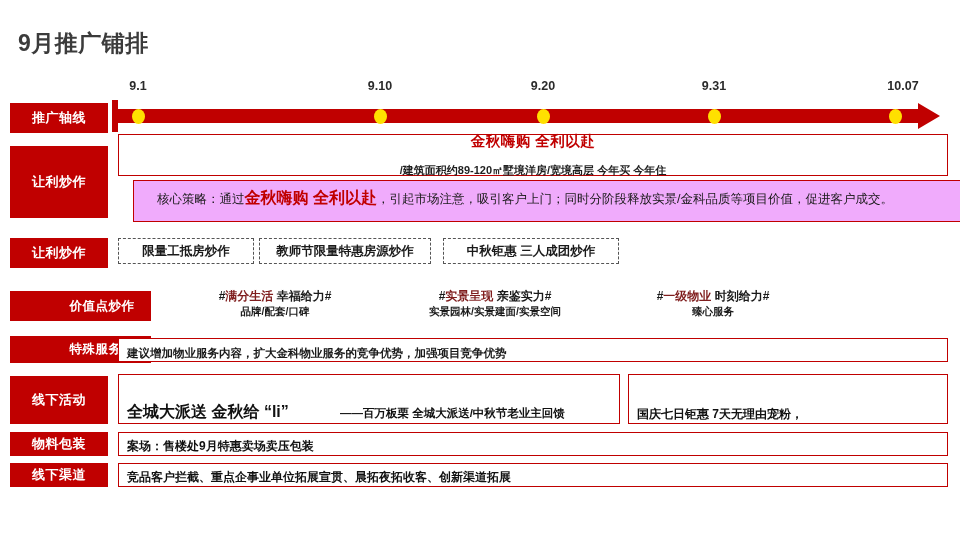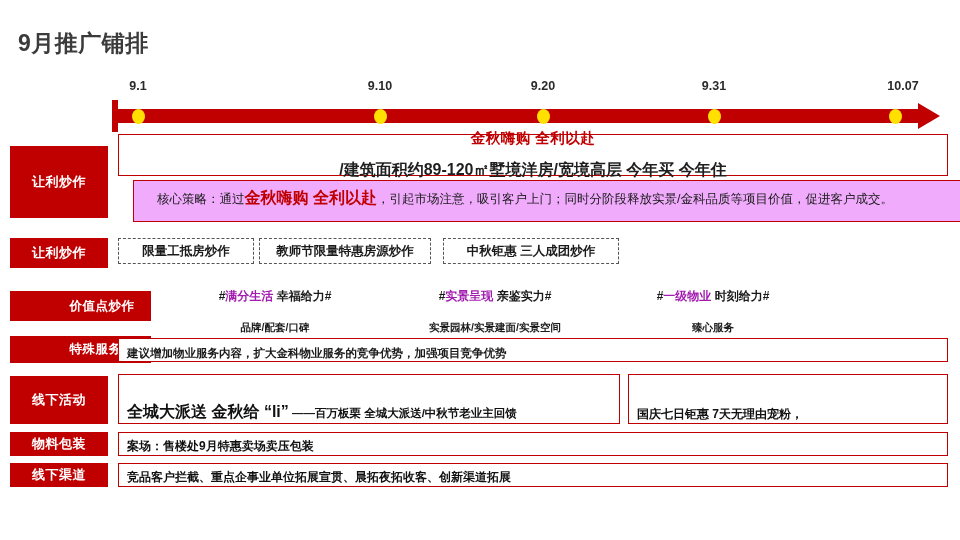--- a/index.html
+++ b/index.html
@@ -127,21 +127,21 @@
   }
 
   
   #theme-main {
     font-size: 14.5px;
     font-weight: bold;
     color: #c00000;
     letter-spacing: 0.5px;
   }
   #theme-sub {
-    font-size: 16px;
+    font-size: 11px;
     font-weight: bold;
     color: #1f1f1f;
     margin-top: 12px;
   }
   #strategy-box {
     background: #f0abfc;
     border: 1.5px solid #c00000;
     padding: 5px 8px 5px 23px;
     box-sizing: border-box;
     line-height: 1.45;
@@ -173,23 +173,23 @@
     position: absolute;
     text-align: center;
     transform: translateX(-50%);
   }
   .value-head {
     font-size: 12px;
     font-weight: bold;
     color: #1a1a1a;
     white-space: nowrap;
   }
-  .value-head .hl { color: #a21caf; }
+  .value-head .hl { color: #7f1d1d; }
   .value-sub {
-    margin-top: 16px;
+    margin-top: 0;
     font-size: 10.5px;
     font-weight: bold;
     color: #1a1a1a;
     white-space: nowrap;
   }
 
   
   #service-text {
     font-size: 11.5px;
     font-weight: bold;
@@ -199,20 +199,21 @@
   
   #activity-main-text {
     font-size: 16px;
     font-weight: bold;
     color: #111111;
     white-space: nowrap;
   }
   #activity-main-text .tail {
     font-size: 11.5px;
     font-weight: bold;
+    margin-left: 48px;
   }
   #activity-right-text {
     font-size: 12px;
     font-weight: bold;
     color: #111111;
     white-space: nowrap;
   }
 
   
   .bottom-text {
@@ -239,20 +240,21 @@
     <div class="arrow-cap"></div>
     <div class="arrow-bar"></div>
     <div class="arrow-head"></div>
     <div class="timeline-dot" style="left:26px"></div>
     <div class="timeline-dot" style="left:268px"></div>
     <div class="timeline-dot" style="left:431px"></div>
     <div class="timeline-dot" style="left:602px"></div>
     <div class="timeline-dot" style="left:783px"></div>
   </div>
 
+  <div class="row-label" style="top:103px;height:30px">推广轴线</div>
   <div class="row-label" style="top:146px;height:72px">让利炒作</div>
   <div class="row-label" style="top:238px;height:30px">让利炒作</div>
   <div class="row-label small" style="top:291px;height:30px">价值点炒作</div>
   <div class="row-label small" style="top:336px;height:27px">特殊服务线</div>
   <div class="row-label" style="top:432px;height:24px">物料包装</div>
   <div class="row-label" style="top:376px;height:48px">线下活动</div>
   <div class="row-label" style="top:463px;height:24px">线下渠道</div>
 
   <div class="box box-center" style="left:118px;top:134px;width:830px;height:42px">
     <div id="theme-main">金秋嗨购  全利以赴</div>

